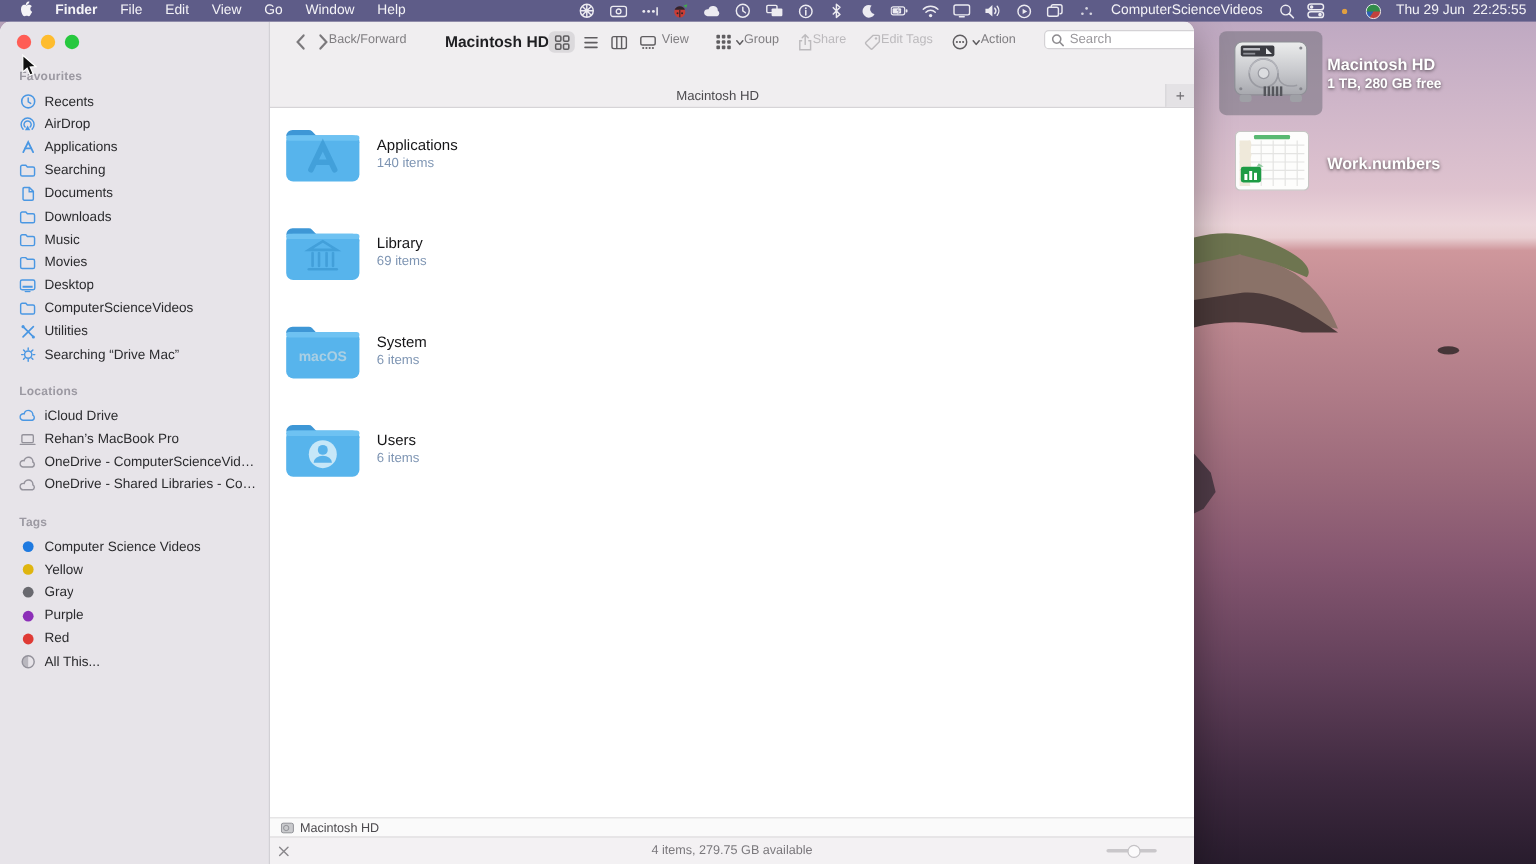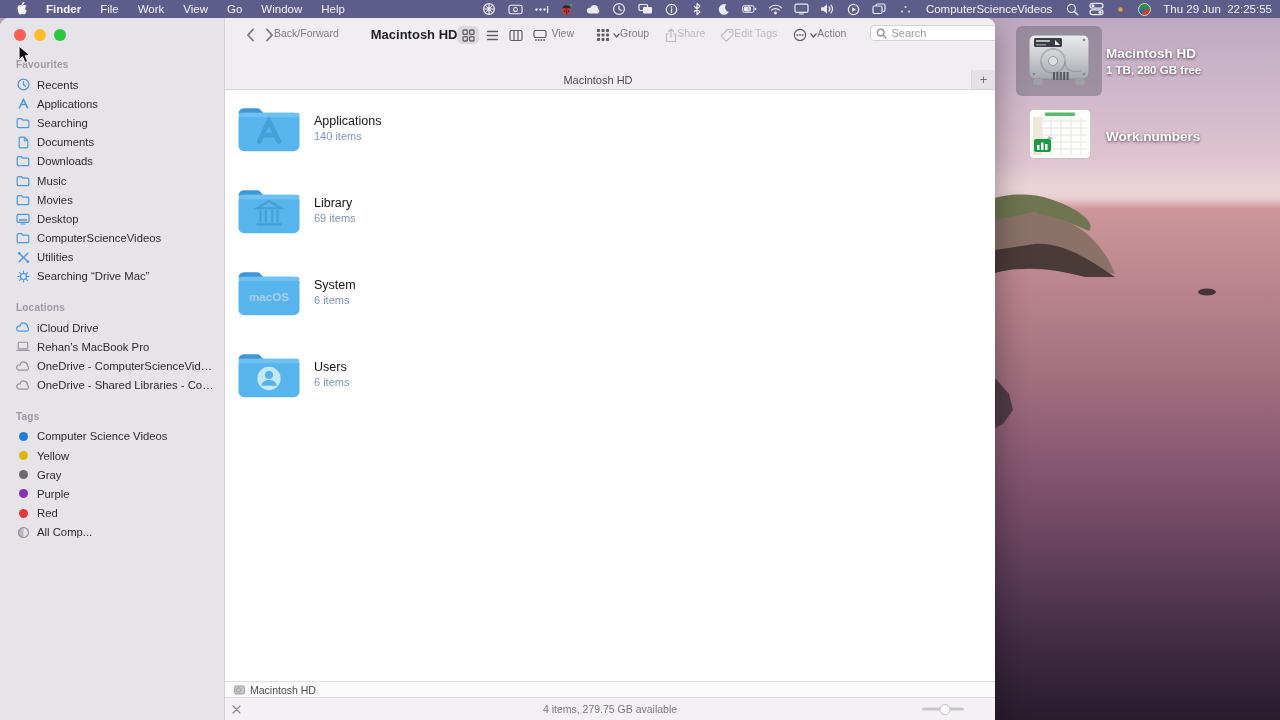--- a/index.html
+++ b/index.html
@@ -117,21 +117,21 @@
   <div class="menubar">
     <div class="mb-left">
       <span class="mitem">
         <svg width="11" height="13" viewBox="0 0 12 14">
             <path fill="#f4f3f7" d="M8.3 2.3c-.6.7-1.5 1.2-2.3 1.1-.1-.9.3-1.8.8-2.4C7.4.3 8.4-.1 9.2 0c.1.9-.3 1.7-.9 2.3zM10.8 11.4c-.5 1.1-1 2.1-1.9 2.2-.8 0-1.1-.5-2.1-.5s-1.3.5-2.1.5c-.9 0-1.6-1.1-2.1-2.2C1.6 9.2 1.2 6.1 2.3 4.5 2.9 3.7 3.8 3.2 4.7 3.2c.8 0 1.6.6 2.1.6.5 0 1.4-.7 2.4-.6.4 0 1.6.2 2.3 1.3-.1.1-1.4.8-1.4 2.4 0 1.9 1.7 2.5 1.7 2.5s-.3.9-1 2z"></path>
           </svg>
       </span>
 
     <span class="mitem bold">Finder</span>
         <span class="mitem">File</span>
-        <span class="mitem">Work</span>
+        <span class="mitem">Edit</span>
         <span class="mitem">View</span>
         <span class="mitem">Go</span>
         <span class="mitem">Window</span>
         <span class="mitem">Help</span>
       </div>
     <div class="mb-right">
       <span style="display:flex;align-items:center;gap:11px;">
           <span class="sicon">
             <svg width="14" height="14" viewBox="0 0 14 14">
               <circle cx="7" cy="7" r="5.4" fill="none" stroke="#f4f3f7" stroke-width="1.2"></circle>
@@ -351,20 +351,32 @@
             <span class="sb-ic" style="color: rgb(74, 151, 227);">
               <svg width="13" height="13" viewBox="0 0 13 13">
                 <circle cx="6.5" cy="6.5" r="5.4" fill="none" stroke="currentColor" stroke-width="1.3"></circle>
                 <path d="M6.5 3.6 V6.8 L8.6 8.2" fill="none" stroke="currentColor" stroke-width="1.2" stroke-linecap="round"></path>
               </svg>
             </span>
             <span class="sb-lb">Recents</span>
           </div>
           <div class="sb-item">
             <span class="sb-ic" style="color: rgb(74, 151, 227);">
+              <svg width="14" height="13" viewBox="0 0 14 13">
+                <g fill="none" stroke="currentColor" stroke-width="1.2" stroke-linecap="round">
+                  <path d="M4.9 8.9 a3 3 0 1 1 4.2 0"></path>
+                  <path d="M3.2 10.6 a5.4 5.4 0 1 1 7.6 0"></path>
+                </g>
+                <path d="M7 7.5 l2.2 4 h-4.4 z" fill="currentColor"></path>
+              </svg>
+            </span>
+            <span class="sb-lb">AirDrop</span>
+          </div>
+          <div class="sb-item">
+            <span class="sb-ic" style="color: rgb(74, 151, 227);">
               <svg width="13" height="13" viewBox="0 0 13 13">
                 <g fill="none" stroke="currentColor" stroke-width="1.5" stroke-linecap="round">
                   <path d="M2.4 10.8 L6.5 2.4 L10.6 10.8"></path>
                   <path d="M4 7.6 H9"></path>
                 </g>
               </svg>
             </span>
             <span class="sb-lb">Applications</span>
           </div>
           <div class="sb-item">
@@ -517,21 +529,21 @@
             </span>
             <span class="sb-lb">Red</span>
           </div>
           <div class="sb-item">
             <span class="sb-ic" style="color: rgb(148, 146, 155);">
               <svg width="13" height="13" viewBox="0 0 13 13">
                 <circle cx="6.5" cy="6.5" r="5" fill="none" stroke="currentColor" stroke-width="1.2"></circle>
                 <path d="M6.5 1.5 a5 5 0 0 0 0 10 z" fill="currentColor" opacity=".55"></path>
               </svg>
             </span>
-            <span class="sb-lb">All Comp...</span>
+            <span class="sb-lb">All This...</span>
           </div>
         </div>
     </div>
 
     <div class="main">
       <div class="toolbar">
         <div class="tb-col" style="margin-left:21px">
           <div class="tb-icons">
             <span class="tico">
                 <svg width="9" height="14" viewBox="0 0 9 14">

